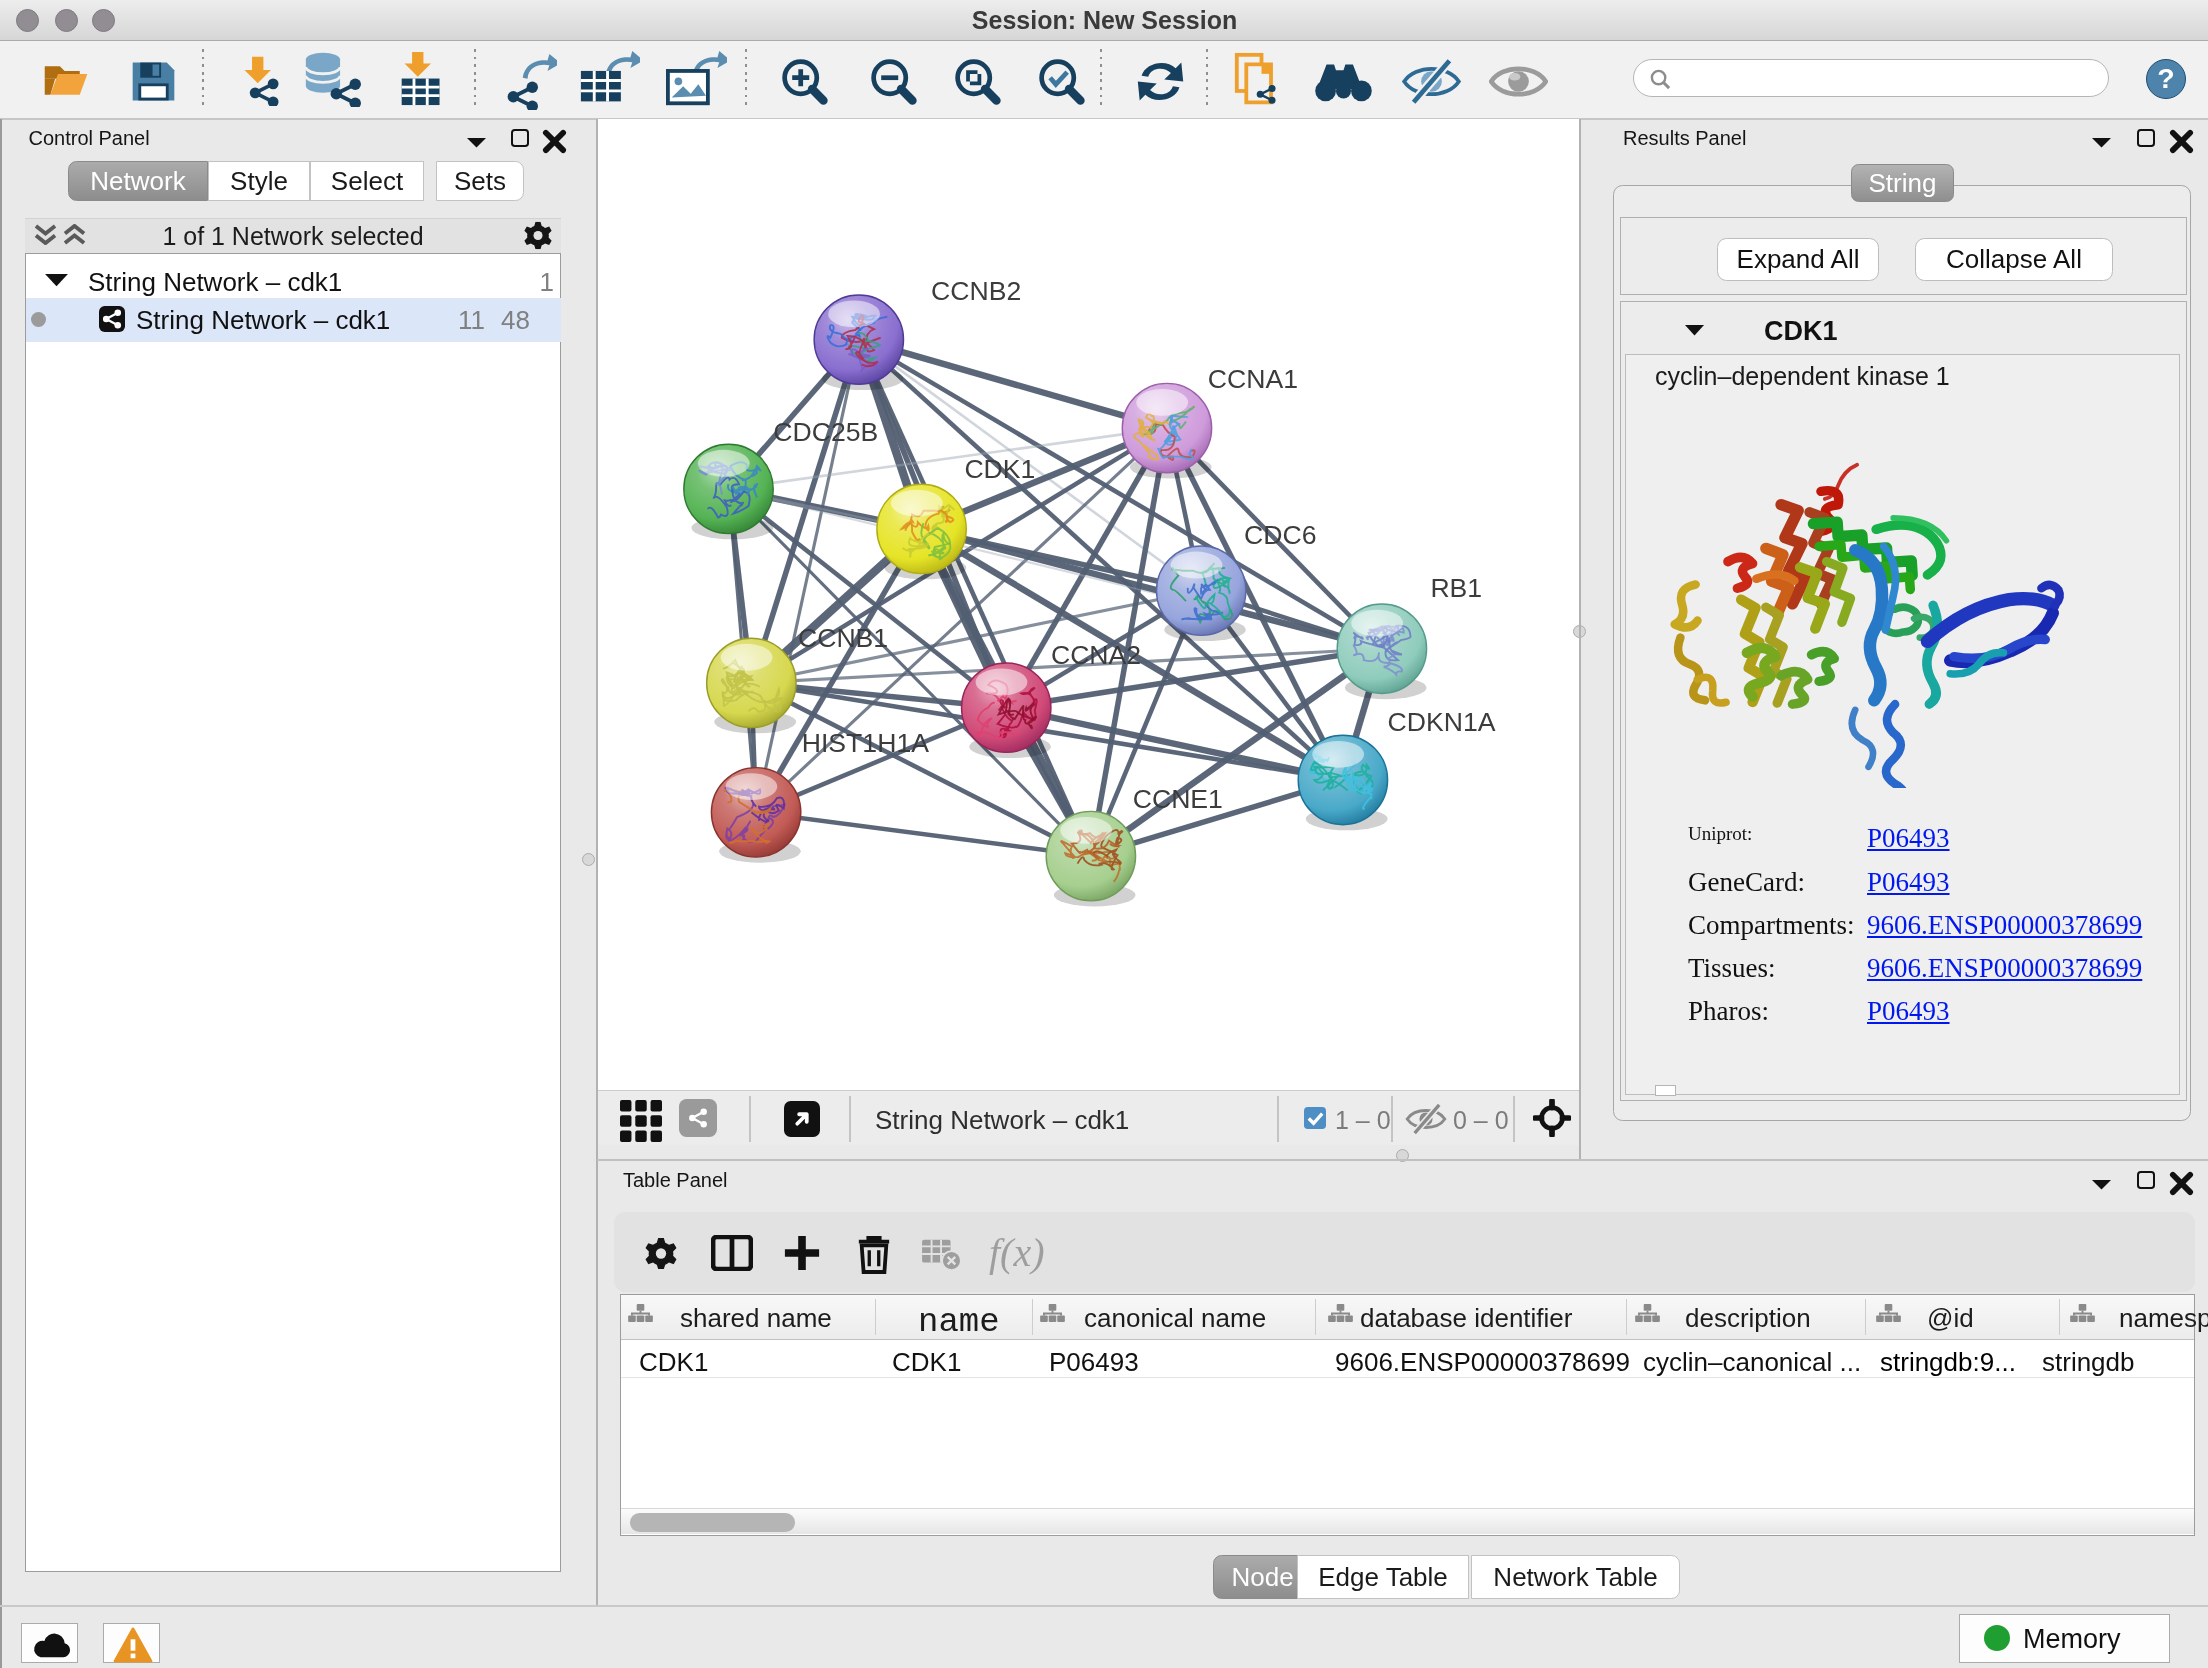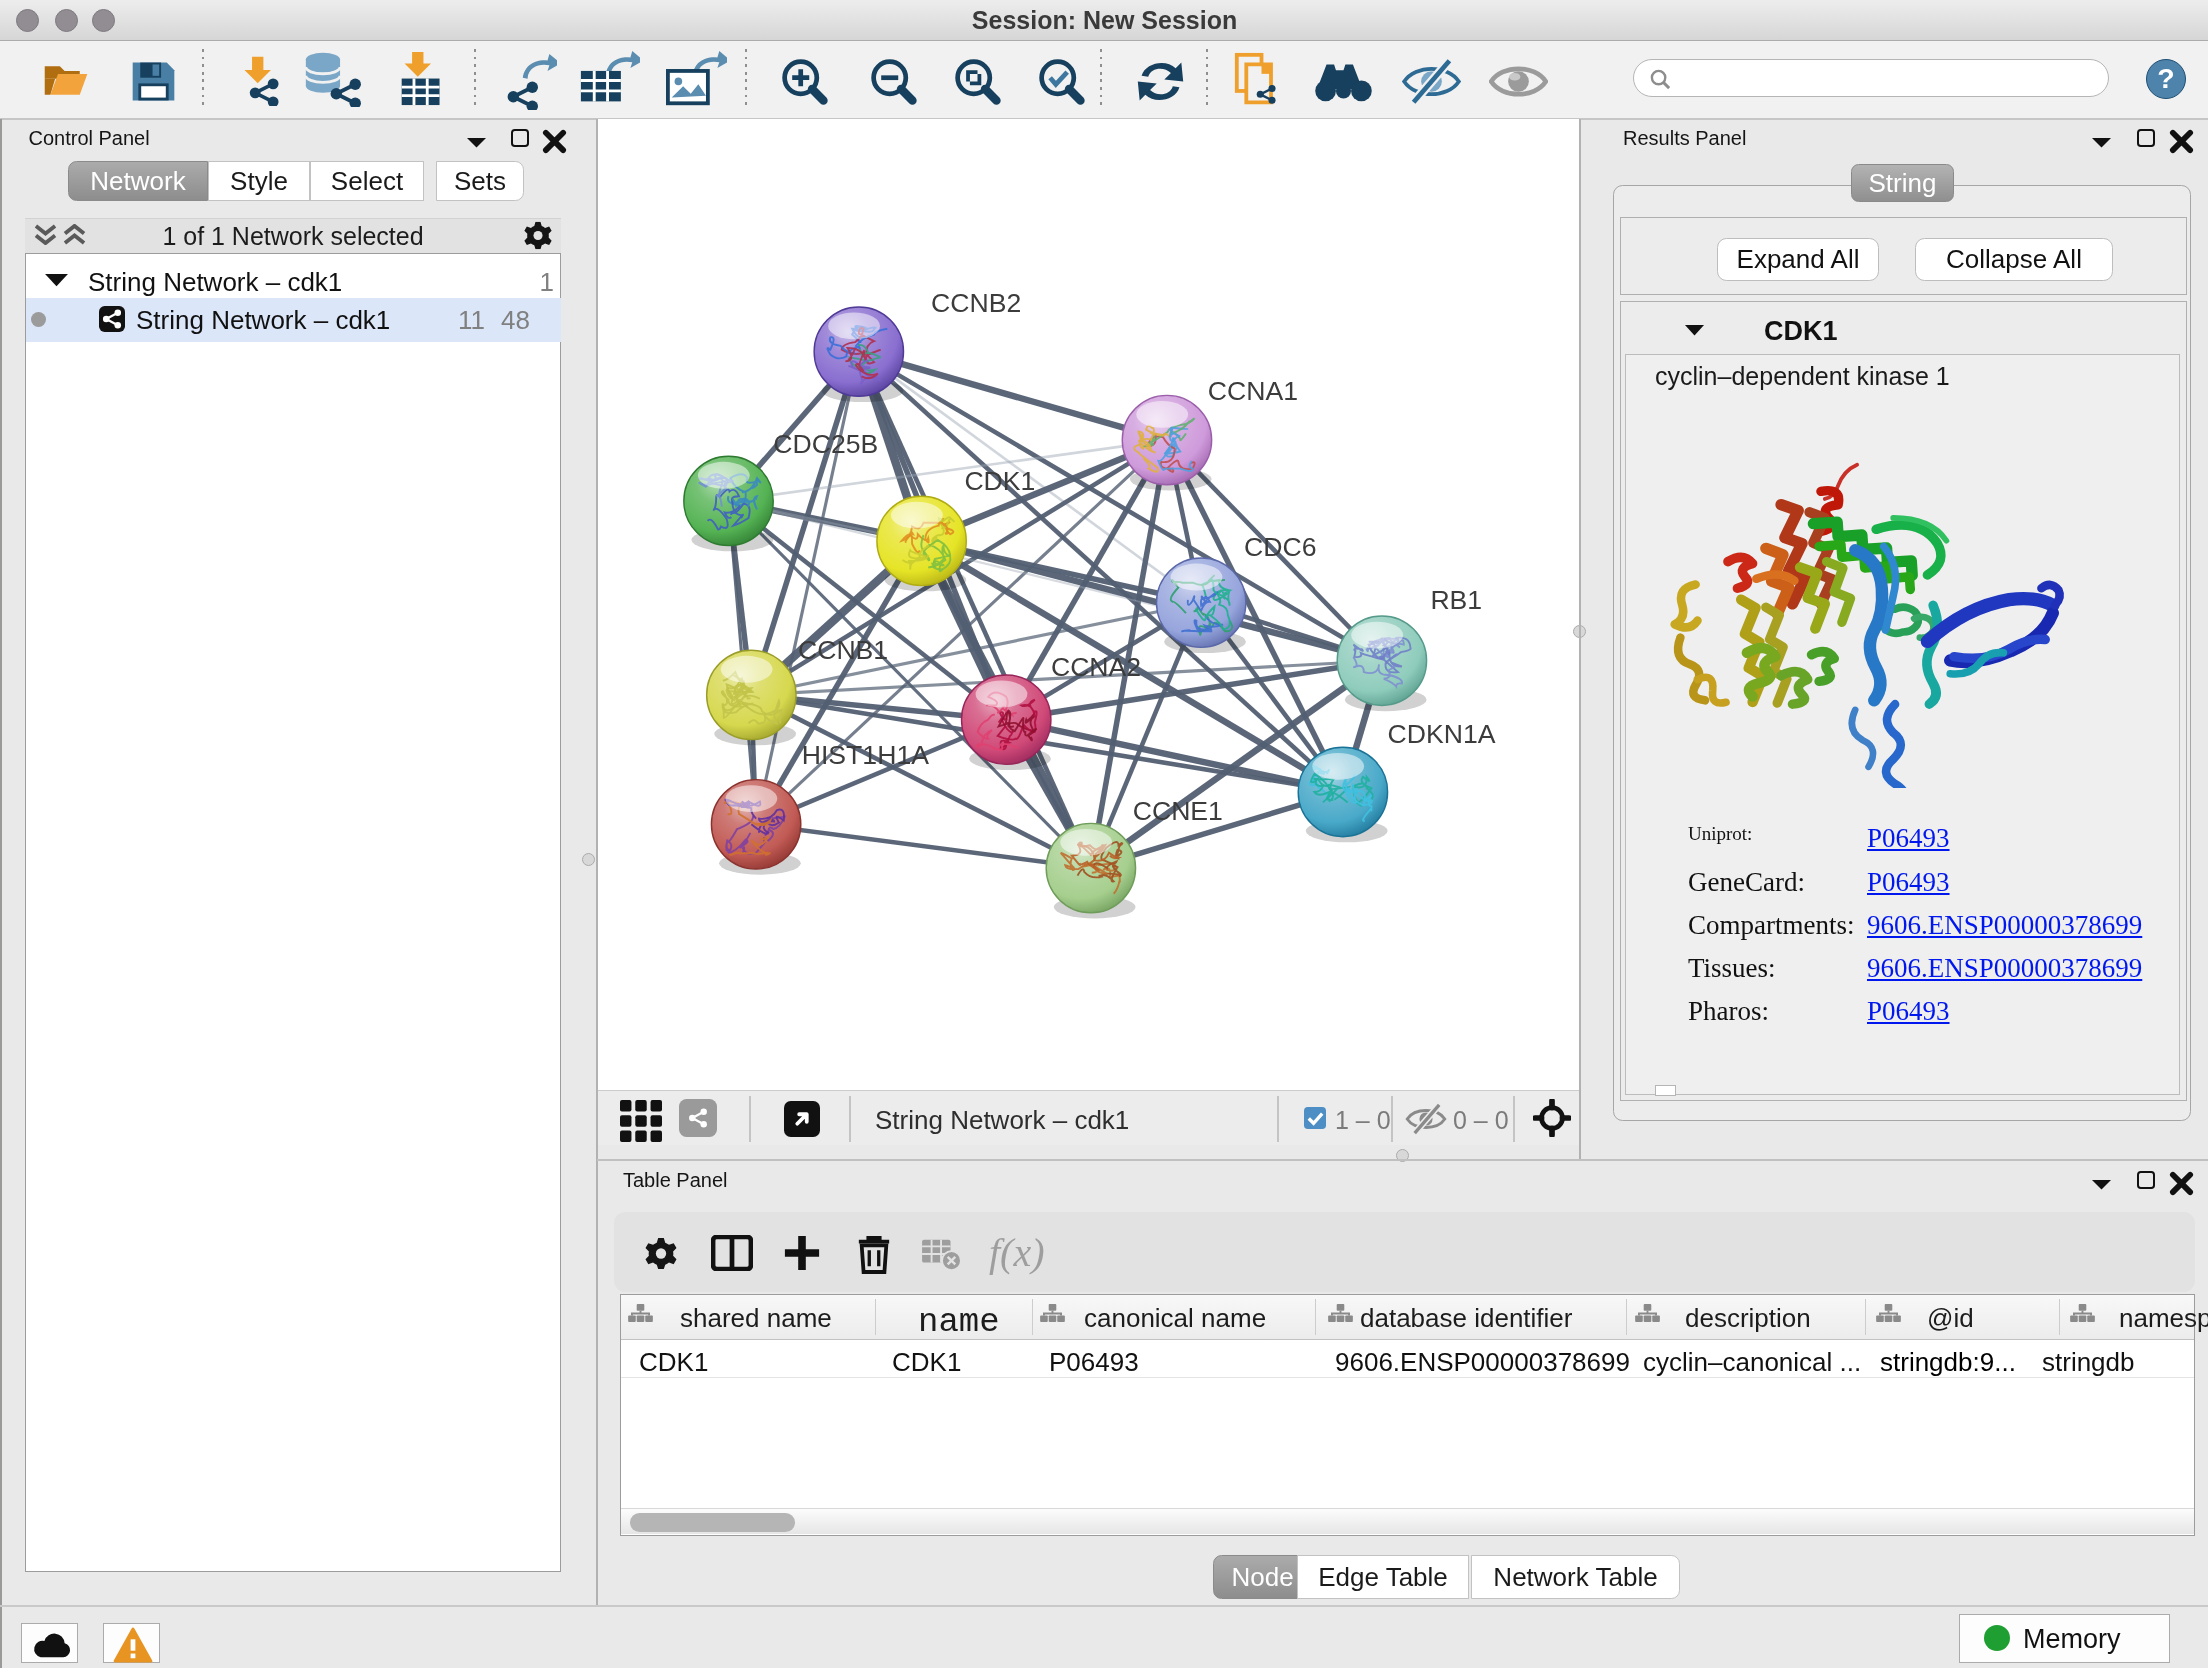--- a/index.html
+++ b/index.html
@@ -202,21 +202,21 @@
           <circle cx="19" cy="6.5" r="3.4"></circle>
           <circle cx="19" cy="19.5" r="3.4"></circle>
           <path d="M7 13 L19 6.5 M7 13 L19 19.5" stroke="#fff" stroke-width="2.4"></path>
         </g>
       </g>
     </svg></div>
 <div style="position:absolute;left:136px;top:305px;width:323px;height:28.5px;font-size:26px;color:#111;">String Network – cdk1</div>
 <div style="position:absolute;left:447px;top:305px;width:38px;height:28.5px;font-size:26px;color:#808080;text-align:right;">11</div>
 <div style="position:absolute;left:492px;top:305px;width:38px;height:28.5px;font-size:26px;color:#808080;text-align:right;">48</div>
 <div style="position:absolute;left:598px;top:119px;width:981px;height:971px;background:#fff;"></div>
-<div style="position:absolute;left:598px;top:119px;width:992px;height:971px;margin-top:12px;"><svg width="981" height="971" viewBox="0 0 1031 1021" style="">
+<div style="position:absolute;left:598px;top:119px;width:992px;height:971px;"><svg width="981" height="971" viewBox="0 0 1031 1021" style="">
       <defs>
         <radialGradient id="g0" cx="0.38" cy="0.28" r="0.8">
 <stop offset="0" stop-color="#cabee9"></stop>
 <stop offset="0.3" stop-color="#a18bd9"></stop>
 <stop offset="0.7" stop-color="#8a6fd0"></stop>
 <stop offset="1" stop-color="#4f3a96"></stop>
         </radialGradient>
         <clipPath id="c0">
           <circle cx="274" cy="232" r="43"></circle>
         </clipPath>

